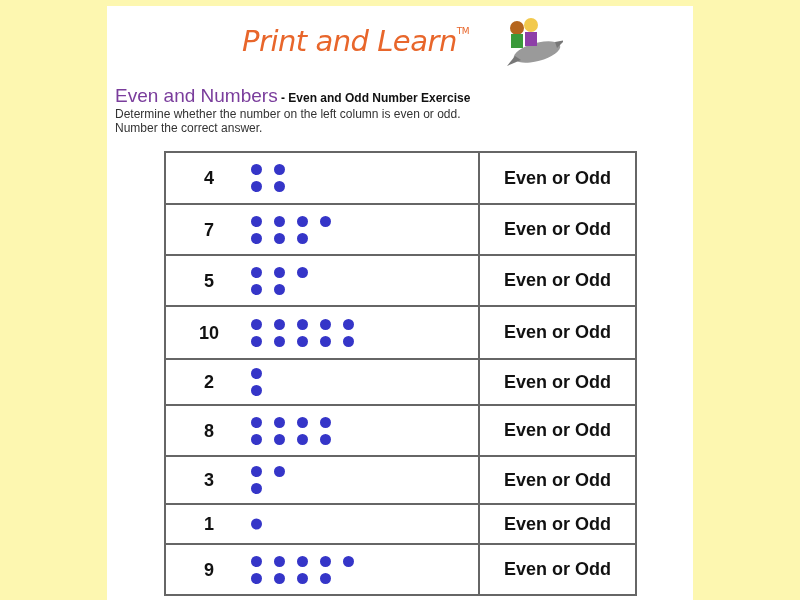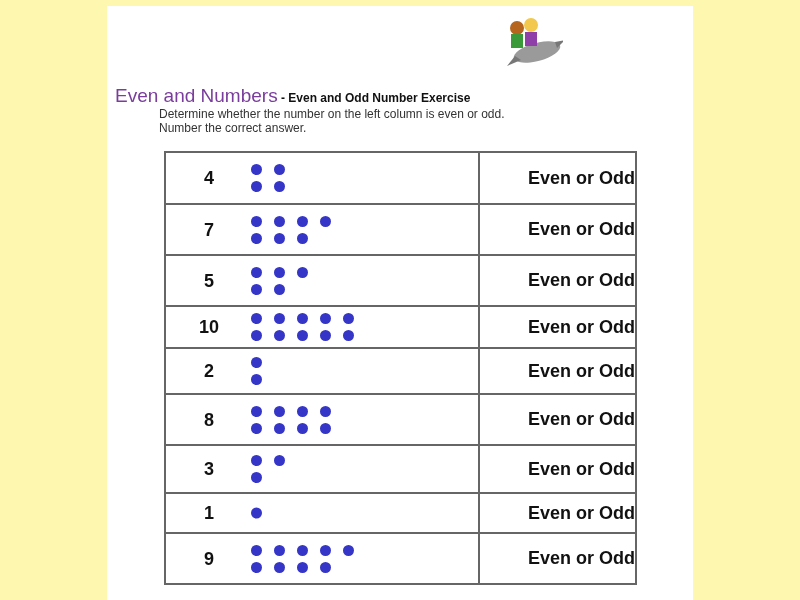--- a/index.html
+++ b/index.html
@@ -4,34 +4,35 @@
 <style>
   html,body{margin:0;padding:0;}
   body{width:800px;height:600px;background:#fdf7b0;overflow:hidden;position:relative;font-family:"Liberation Sans",sans-serif;}
   .page{position:absolute;left:107px;top:6px;width:586px;height:600px;background:#ffffff;}
   .logo{position:absolute;left:135px;top:18px;font-family:"DejaVu Sans",sans-serif;font-style:italic;font-size:29px;color:#e8662b;letter-spacing:-0.5px;}
   .logo sup{font-size:9px;font-style:normal;vertical-align:top;position:relative;top:2px;}
   .mascot{position:absolute;left:386px;top:8px;width:70px;height:56px;}
   .title{position:absolute;left:8px;top:79px;white-space:nowrap;}
   .title .main{font-size:19px;color:#7a3d9c;}
   .title .sub{font-size:12px;font-weight:bold;color:#111;margin-top:16px;}
-  .instr{position:absolute;left:8px;top:101px;font-size:12px;color:#333;line-height:14px;margin-left:44px;}
+  .instr{position:absolute;left:8px;top:101px;font-size:12px;color:#333;line-height:14px;}
   table{position:absolute;left:57px;top:145px;border-collapse:collapse;width:473px;}
   td{border:2px solid #666;padding:0;}
   td.num{width:312px;position:relative;}
   td.num .n{position:absolute;left:28px;top:50%;transform:translateY(-50%);font-weight:bold;font-size:18px;color:#111;width:30px;text-align:center;}
   td.num .dots{position:absolute;left:85px;top:50%;transform:translateY(-50%);}
   .row{height:17px;display:flex;}
   .dot{width:11px;height:11px;border-radius:50%;background:#3535c8;margin-right:12px;margin-top:3px;}
-  td.ans{text-align:right;font-weight:bold;font-size:18px;color:#111;}
+  td.ans{text-align:center;font-weight:bold;font-size:18px;color:#111;}
 </style>
 </head>
 <body>
 
 <div class="page">
+  <div class="logo"><span>Print and Learn</span><sup>TM</sup></div>
   <svg class="mascot" viewBox="0 0 70 56">
     <ellipse cx="44" cy="38" rx="24" ry="9" fill="#9a9a9a" transform="rotate(-15 44 38)"></ellipse>
     <polygon points="62,28 72,26 64,34" fill="#777"></polygon>
     <polygon points="22,42 14,52 28,46" fill="#777"></polygon>
     <circle cx="24" cy="14" r="7" fill="#b5651d"></circle>
     <circle cx="38" cy="11" r="7" fill="#f2c94c"></circle>
     <rect x="18" y="20" width="12" height="14" fill="#3a9a3a"></rect>
     <rect x="32" y="18" width="12" height="14" fill="#8e3fa8"></rect>
   </svg>
   <div class="title"><span class="main">Even and Numbers</span><span class="sub"> - Even and Odd Number Exercise</span></div>
@@ -86,21 +87,21 @@
                 <span class="dot"></span>
               </div>
               <div class="row">
                 <span class="dot"></span>
                 <span class="dot"></span>
               </div>
             </div>
           </td>
           <td class="ans">Even or Odd</td>
         </tr>
-        <tr style="height: 42px; border-radius: 17px;">
+        <tr style="height: 53px; border-radius: 17px;">
           <td class="num">
             <span class="n">10</span>
             <div class="dots">
               <div class="row">
                 <span class="dot"></span>
                 <span class="dot"></span>
                 <span class="dot"></span>
                 <span class="dot"></span>
                 <span class="dot"></span>
               </div>

